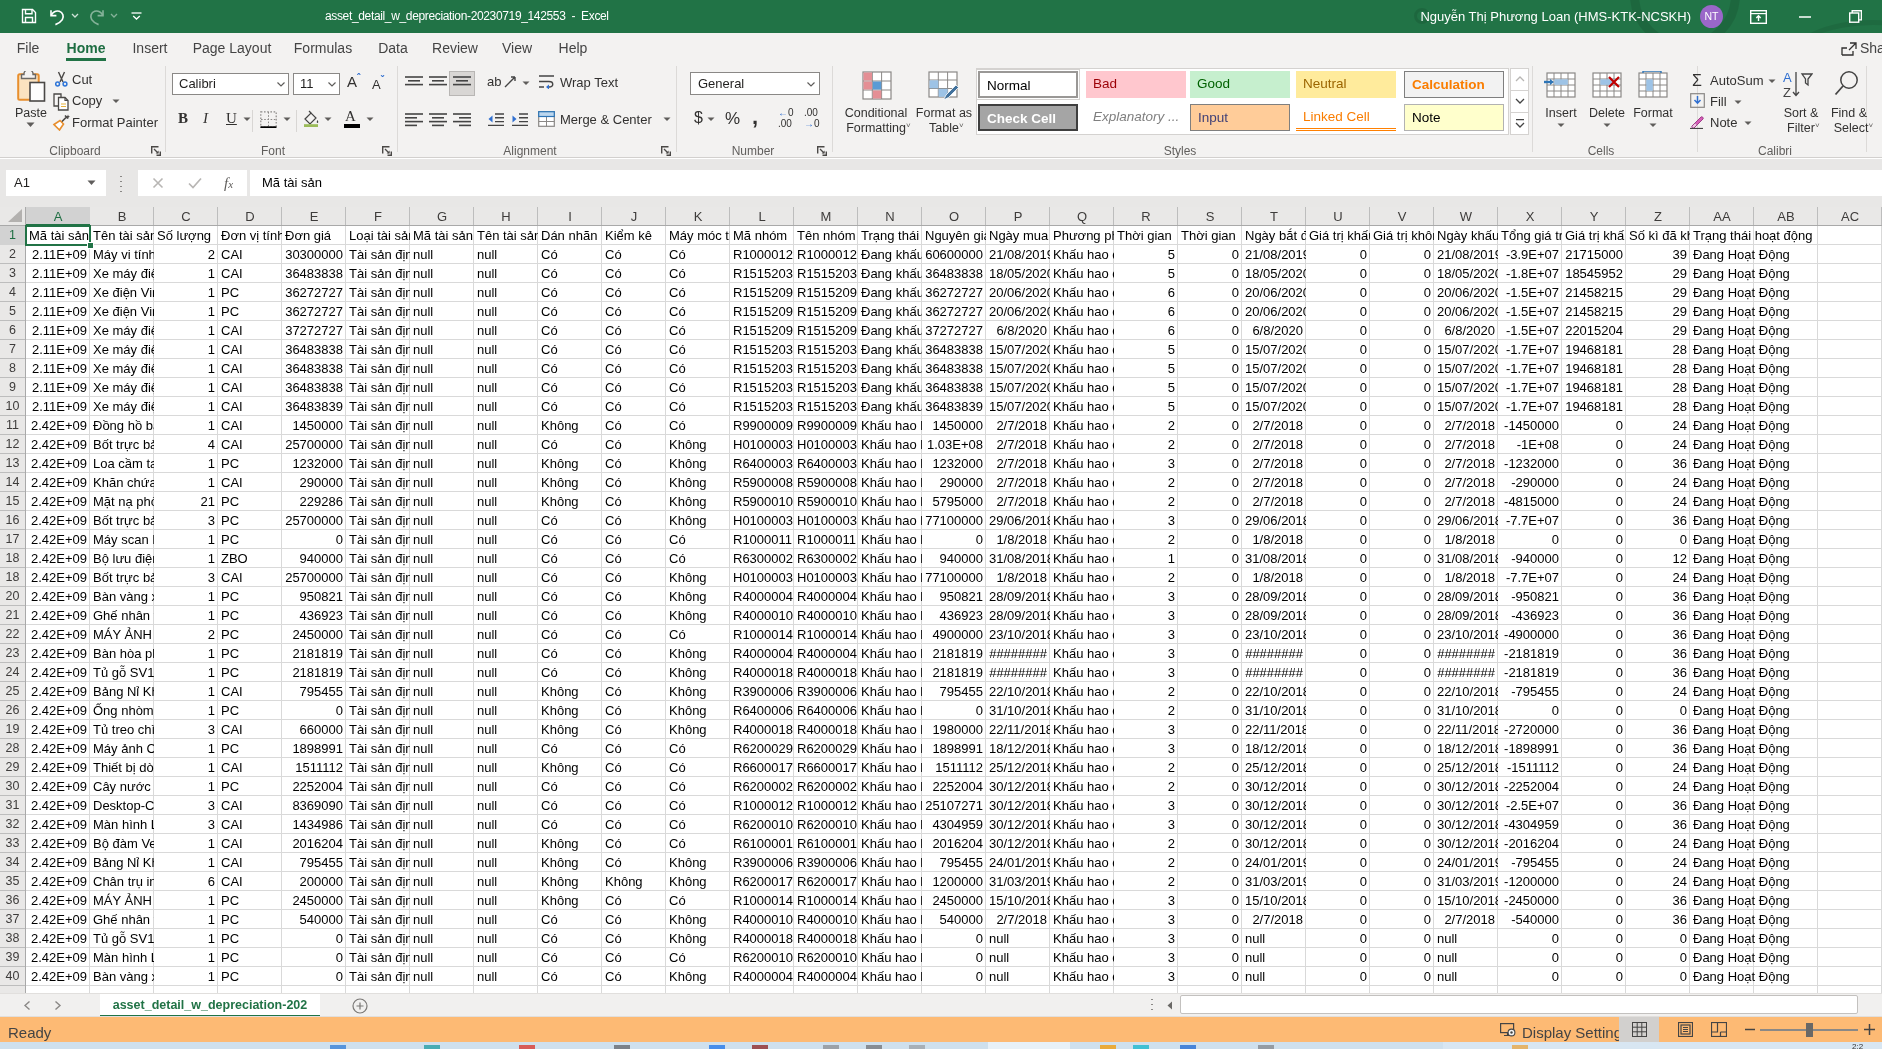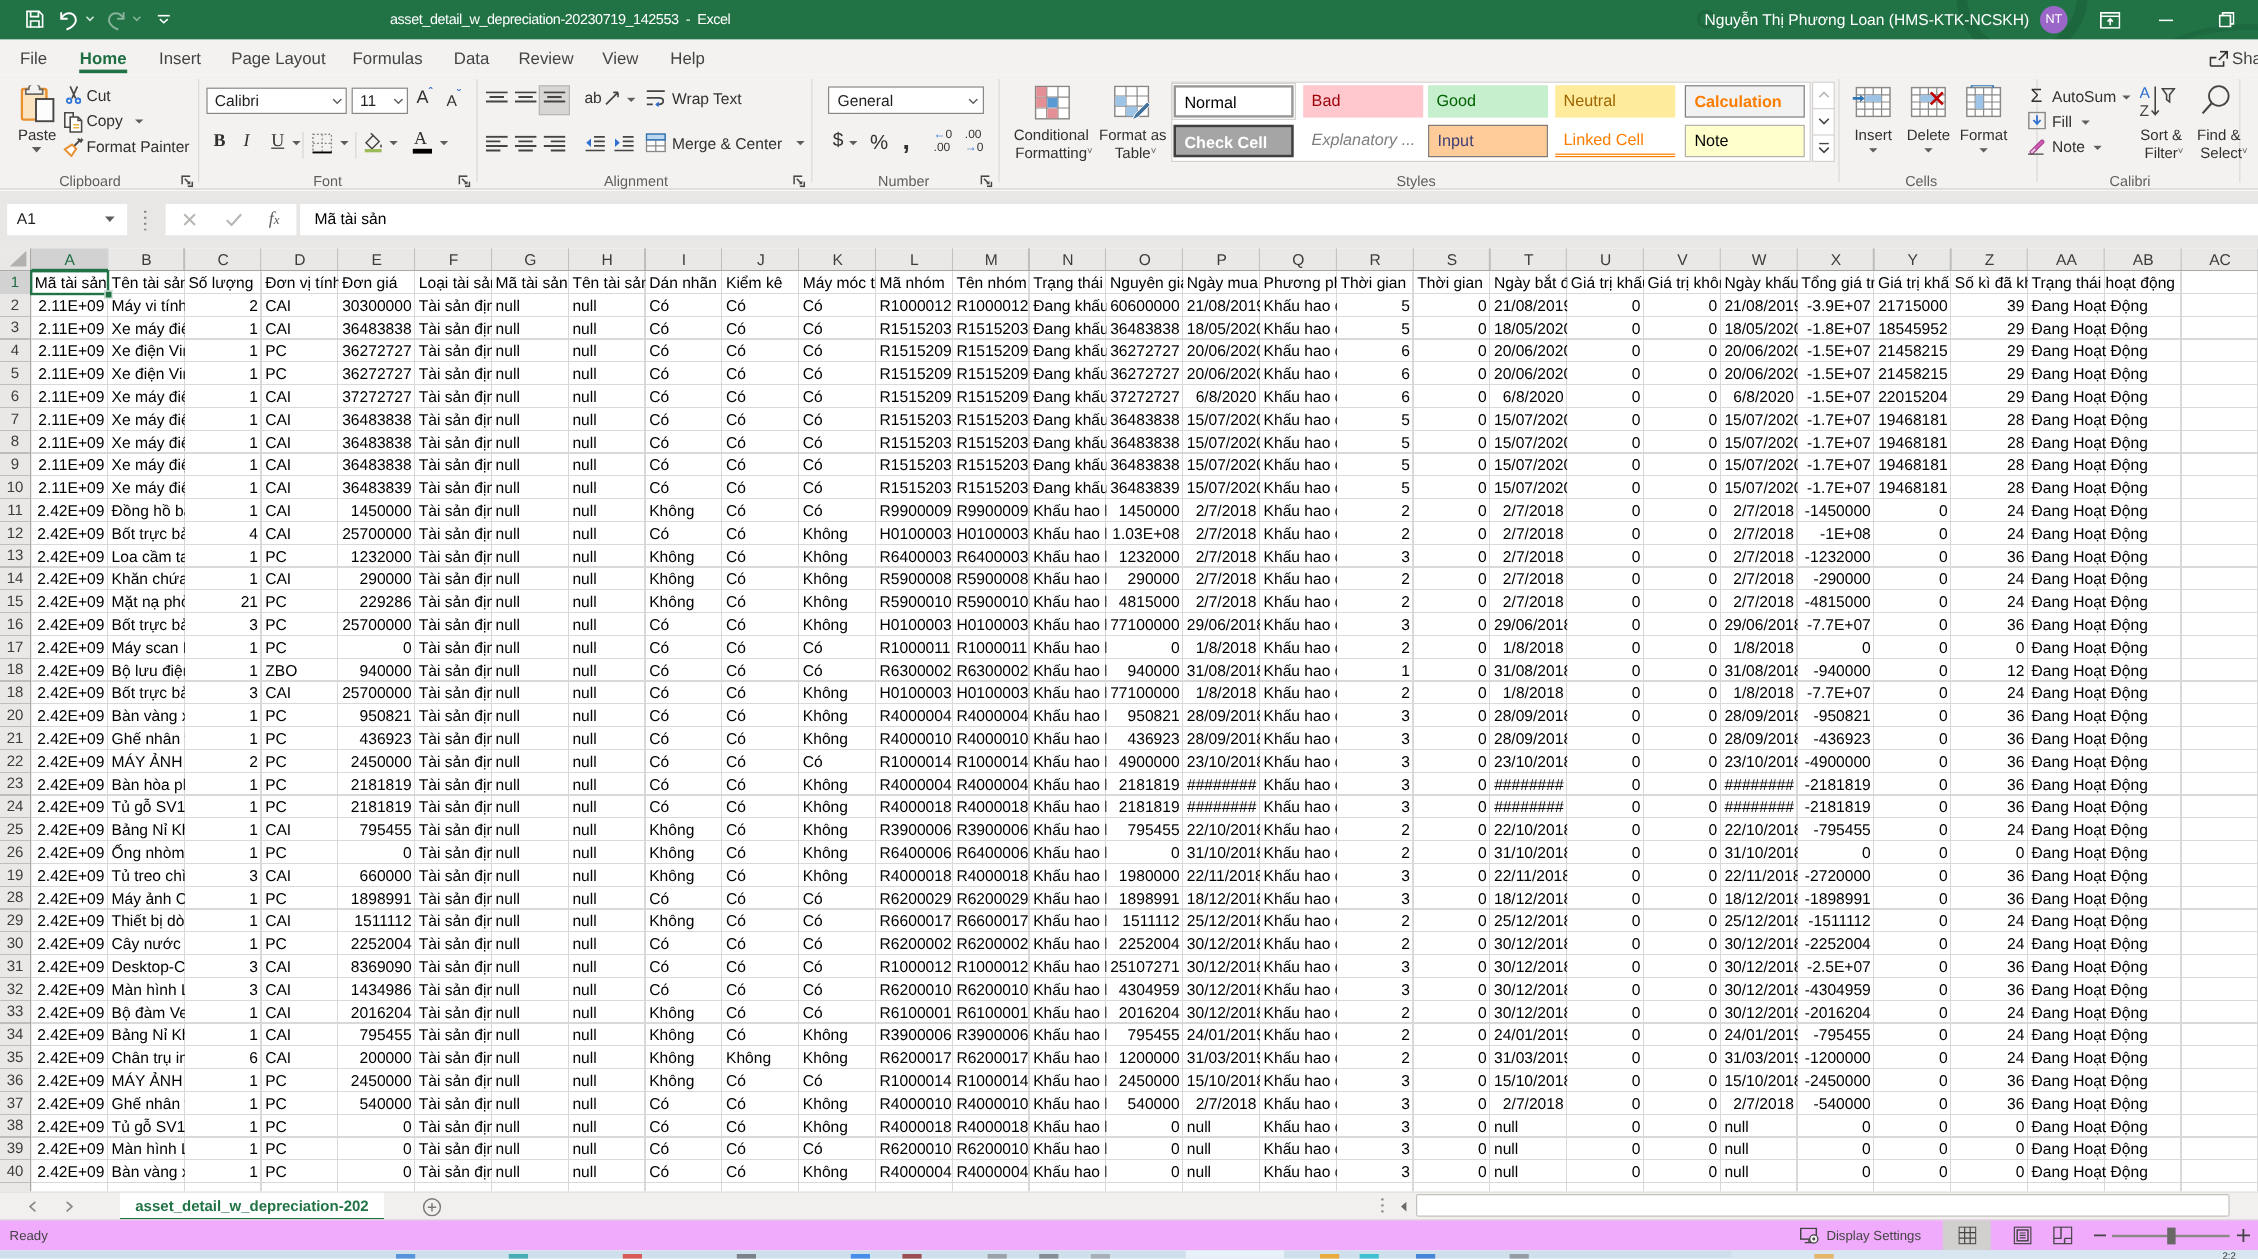--- a/index.html
+++ b/index.html
@@ -43,21 +43,21 @@
 #corner{position:absolute;left:0;top:207px;width:26px;height:19px;background:#e9e8e7;border-bottom:1px solid #a9a9a9;border-right:1px solid #a9a9a9}
 #corner svg{position:absolute;right:2px;bottom:2px}
 .c{position:absolute;width:64px;height:19px;line-height:19px;font-size:13px;color:#000;padding:0 3px;overflow:hidden;white-space:nowrap}
 .c.n{text-align:right}
 #a1sel{position:absolute;left:25px;top:225px;width:66px;height:21px;border:2px solid #217346;background:transparent}
 #a1fill{position:absolute;left:87px;top:242px;width:7px;height:7px;background:#217346;border:1px solid #fff}
 
 #sheetbar{position:absolute;left:0;top:993px;width:1882px;height:23px;background:#f1f0ef;border-top:1px solid #e1dfdd}
 #acttab{position:absolute;left:100px;top:0;width:220px;height:23px;background:#fff;border-bottom:2px solid #217346;color:#217346;font-weight:700;font-size:12.5px;text-align:center;line-height:23px}
 
-#status{position:absolute;left:0;top:1016px;width:1882px;height:26px;background:#f0abfc;border-top:1px solid #e1dfdd;font-size:11px;color:#444}
+#status{position:absolute;left:0;top:1016px;width:1882px;height:26px;background:#fdba74;border-top:1px solid #e1dfdd;font-size:15px;color:#444}
 
 #taskbar{position:absolute;left:0;top:1042px;width:1882px;height:7px;background:#cfe0ed}
 .ticon{position:absolute;top:3px;width:16px;height:4px;opacity:0.75}
 </style></head><body>
 <div id="app">
 
 <div id="title">
  <div class="deco1"></div>
       <div class="deco2"></div>
       <div class="abs" style="left:1414px;top:8px;width:16px;height:16px;border:3px solid rgba(0,0,0,0.10);border-radius:50%"></div>
@@ -909,21 +909,21 @@
 <div class="c n" style="left:282px;top:492px;">229286</div>
 <div class="c" style="left:346px;top:492px;">Tài sản định danh</div>
 <div class="c" style="left:410px;top:492px;">null</div>
 <div class="c" style="left:474px;top:492px;">null</div>
 <div class="c" style="left:538px;top:492px;">Không</div>
 <div class="c" style="left:602px;top:492px;">Có</div>
 <div class="c" style="left:666px;top:492px;">Không</div>
 <div class="c" style="left:730px;top:492px;">R5900010</div>
 <div class="c" style="left:794px;top:492px;">R5900010</div>
 <div class="c" style="left:858px;top:492px;">Khấu hao hết</div>
-<div class="c n" style="left:922px;top:492px;">4815000</div>
+<div class="c n" style="left:922px;top:492px;">5795000</div>
 <div class="c n" style="left:986px;top:492px;">2/7/2018</div>
 <div class="c" style="left:1050px;top:492px;">Khấu hao đường thẳng</div>
 <div class="c n" style="left:1114px;top:492px;">2</div>
 <div class="c n" style="left:1178px;top:492px;">0</div>
 <div class="c n" style="left:1242px;top:492px;">2/7/2018</div>
 <div class="c n" style="left:1306px;top:492px;">0</div>
 <div class="c n" style="left:1370px;top:492px;">0</div>
 <div class="c n" style="left:1434px;top:492px;">2/7/2018</div>
 <div class="c n" style="left:1498px;top:492px;">-4815000</div>
 <div class="c n" style="left:1562px;top:492px;">0</div>

